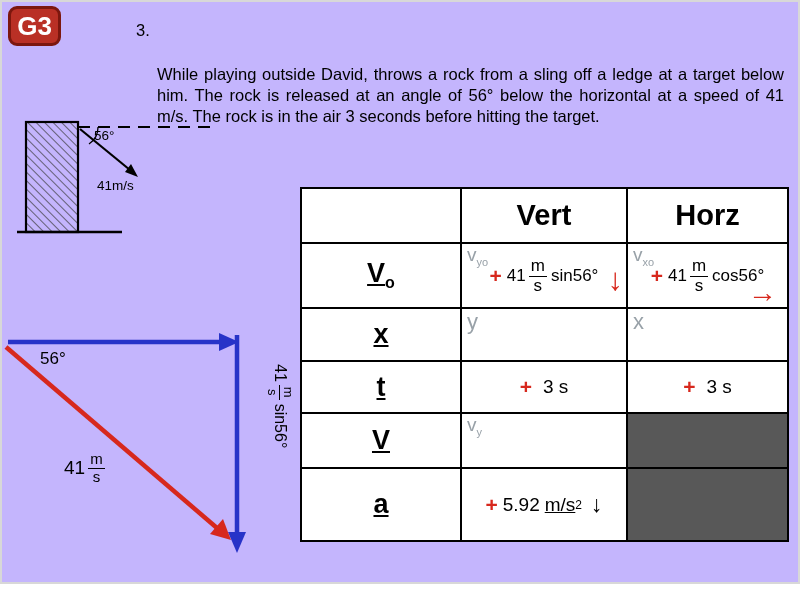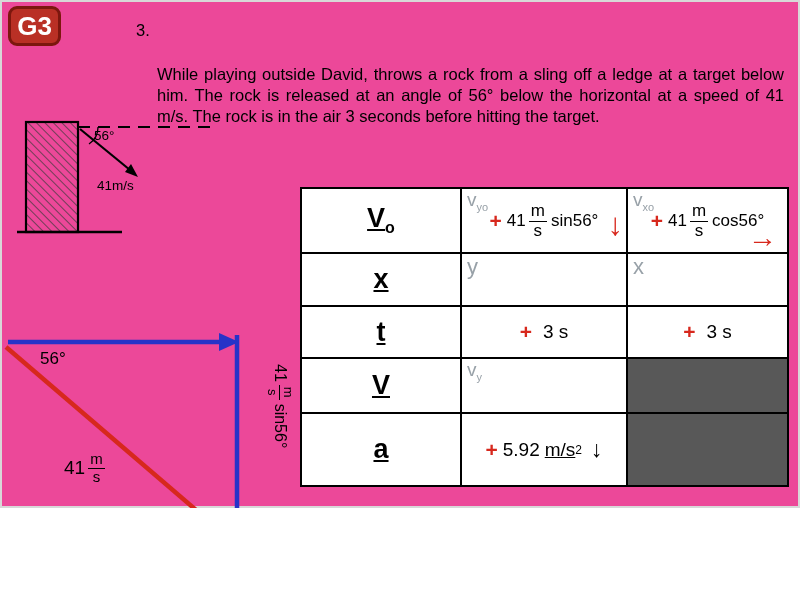--- a/index.html
+++ b/index.html
@@ -6,21 +6,21 @@
   :root{
     --accent-red:#d7281d;
     --arrow-blue:#2733c8;
     --muted-gray:#98a1a8;
     --blocked-cell:#585858;
     --badge-bg:#b93025;
     --badge-border:#7c170e;
   }
   html,body{width:800px;height:600px;overflow:hidden;}
   body{font-family:"Liberation Sans",sans-serif;color:#000;background:#fff;}
-  .slide{position:relative;width:800px;height:508px;background:#ec4899;overflow:hidden;box-shadow:inset 0 0 0 2px #d8d8d8;}
+  .slide{position:relative;width:800px;height:584px;background:#c4b5fd;overflow:hidden;box-shadow:inset 0 0 0 2px #d8d8d8;}
 
   .badge{position:absolute;left:8px;top:6px;width:53px;height:40px;background:var(--badge-bg);
     border:3px solid var(--badge-border);border-radius:9px;color:#fff;font-weight:bold;font-size:26px;
     display:flex;align-items:center;justify-content:center;}
 
   .problem{position:absolute;left:136px;top:20px;width:648px;display:flex;font-size:16.5px;line-height:21px;}
   .problem-number{width:21px;flex:none;}
   .problem-text{flex:1;text-align:justify;margin-top:44px;}
 
   .ledge-svg{position:absolute;left:10px;top:114px;}
@@ -116,20 +116,25 @@
   </div>
 
   <table class="ktable">
     <colgroup>
         <col style="width:160px">
         <col style="width:166px">
         <col style="width:161px">
       </colgroup>
 
     <tbody>
+        <tr style="height:55px">
+      <td class="c-label"></td>
+      <td class="c-head">Vert</td>
+      <td class="c-head">Horz</td>
+    </tr>
 
     <tr style="height:65px">
       <td class="c-label"><span>V</span><sub class="lbl-sub">o</sub></td>
       <td>
         <span class="ghost"><span>v</span><sub>yo</sub></span>
         <span class="expr">
           <span class="plus">+</span>
           <span>41</span>
           <span class="frac">
                 <span class="num">m</span>

